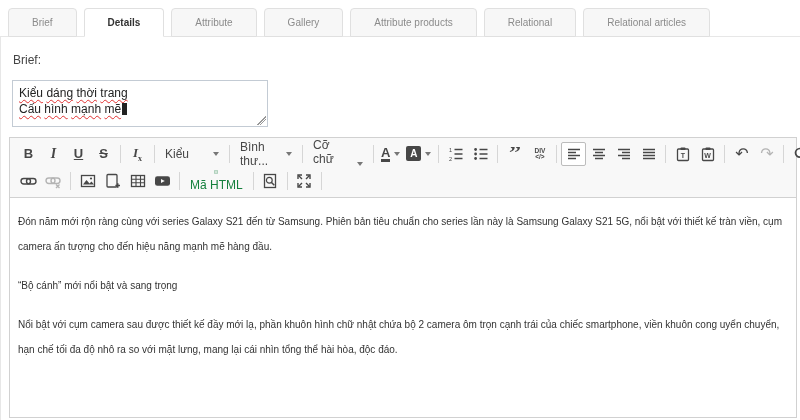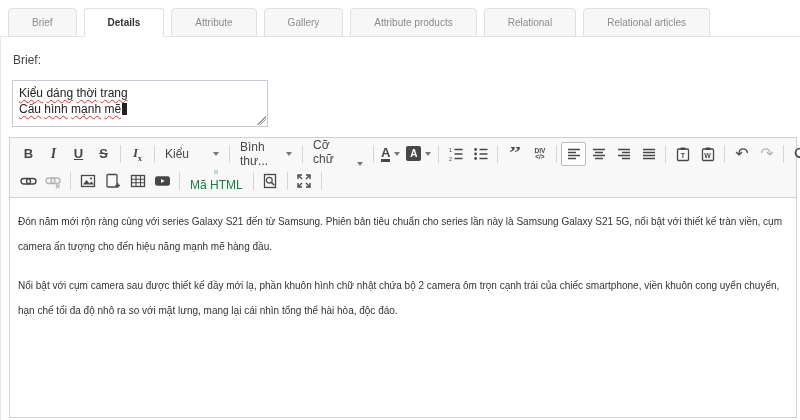--- a/index.html
+++ b/index.html
@@ -302,16 +302,17 @@
               <path d="M2 6V2h4M10 2h4v4M14 10v4h-4M6 14H2v-4" stroke="currentColor" stroke-width="1.4" fill="none"></path>
               <path d="M2.5 2.5L6 6M13.5 2.5L10 6M13.5 13.5L10 10M2.5 13.5L6 10" stroke="currentColor" stroke-width="1.4" fill="none"></path>
             </svg>
         </div>
         <div class="sep"></div>
       </div>
     </div>
 
     <div class="content">
       <p>Đón năm mới rộn ràng cùng với series Galaxy S21 đến từ Samsung. Phiên bản tiêu chuẩn cho series lần này là Samsung Galaxy S21 5G, nổi bật với thiết kế tràn viền, cụm camera ấn tượng cho đến hiệu năng mạnh mẽ hàng đầu.</p>
+      <p>“Bộ cánh” mới nổi bật và sang trọng</p>
       <p>Nổi bật với cụm camera sau được thiết kế đầy mới lạ, phần khuôn hình chữ nhật chứa bộ 2 camera ôm trọn cạnh trái của chiếc smartphone, viền khuôn cong uyển chuyển, hạn chế tối đa độ nhô ra so với mặt lưng, mang lại cái nhìn tổng thể hài hòa, độc đáo.</p>
     </div>
   </div>
 </div>
 
 </body></html>

